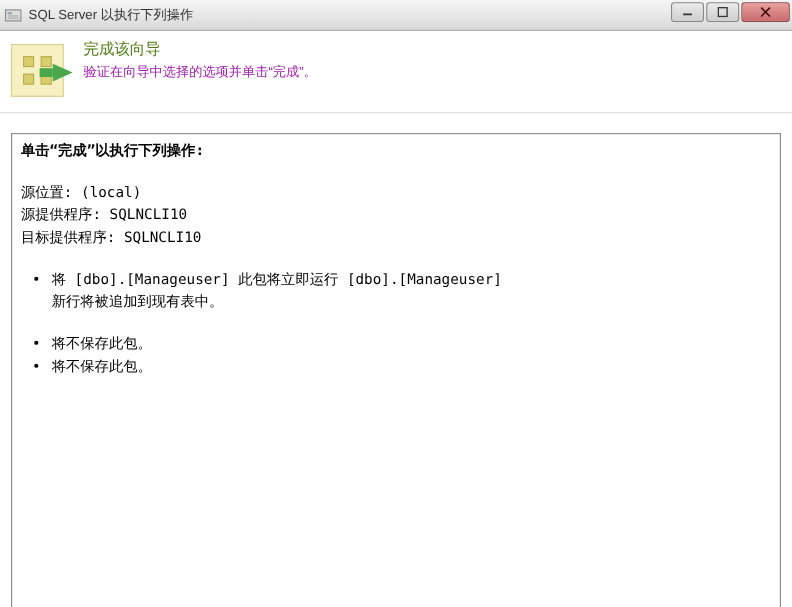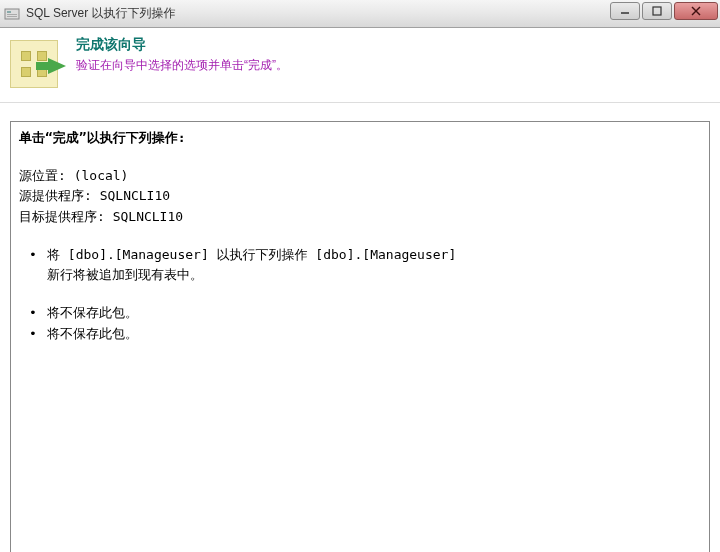--- a/index.html
+++ b/index.html
@@ -110,23 +110,23 @@
       content: "";
       position: absolute;
       left: -30px;
       top: -4px;
       width: 12px;
       height: 8px;
       background: #4aa84a;
     }
     .wizard-header-text h1 {
       font-size: 14px;
-      font-weight: bold;
+      font-weight: normal;
       margin-bottom: 3px;
-      color: #0f766e;
+      color: #4d7c0f;
     }
     .wizard-header-text p {
       font-size: 12px;
       color: #a21caf;
     }
     .content-wrap {
       padding: 8px 10px 10px 10px;
     }
     .content-box {
       border: 1px solid #888;
@@ -233,21 +233,21 @@
     <div class="info-line">
       <span>目标提供程序:</span>
       <span> </span>
       <span>SQLNCLI10</span>
     </div>
 
     <div class="section-gap"></div>
 
     <ul class="actions">
       <li class="bulleted">
-        <span>将 [dbo].[Manageuser] 以执行下列操作 [dbo].[Manageuser]</span>
+        <span>将 [dbo].[Manageuser] 此包将立即运行 [dbo].[Manageuser]</span>
         <span class="subline">新行将被追加到现有表中。</span>
       </li>
     </ul>
 
     <div class="group-gap"></div>
 
     <ul class="actions">
       <li class="bulleted">
         <span>将不保存此包。</span>
       </li>

